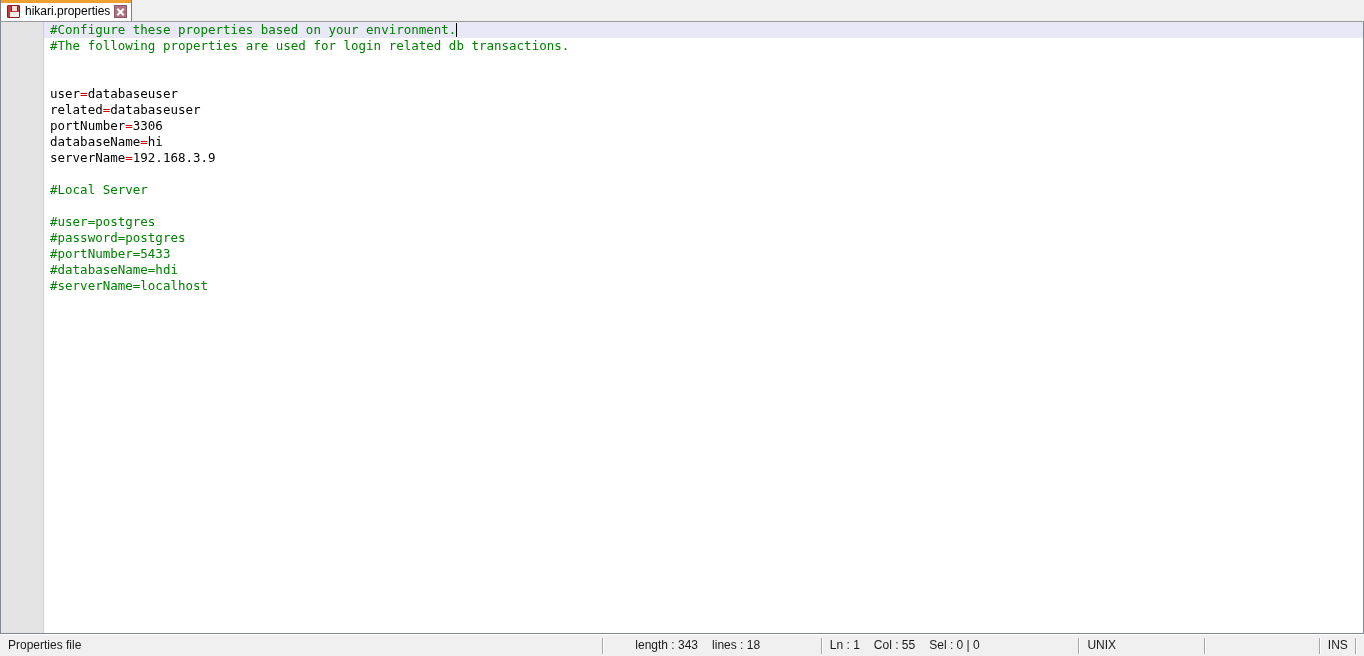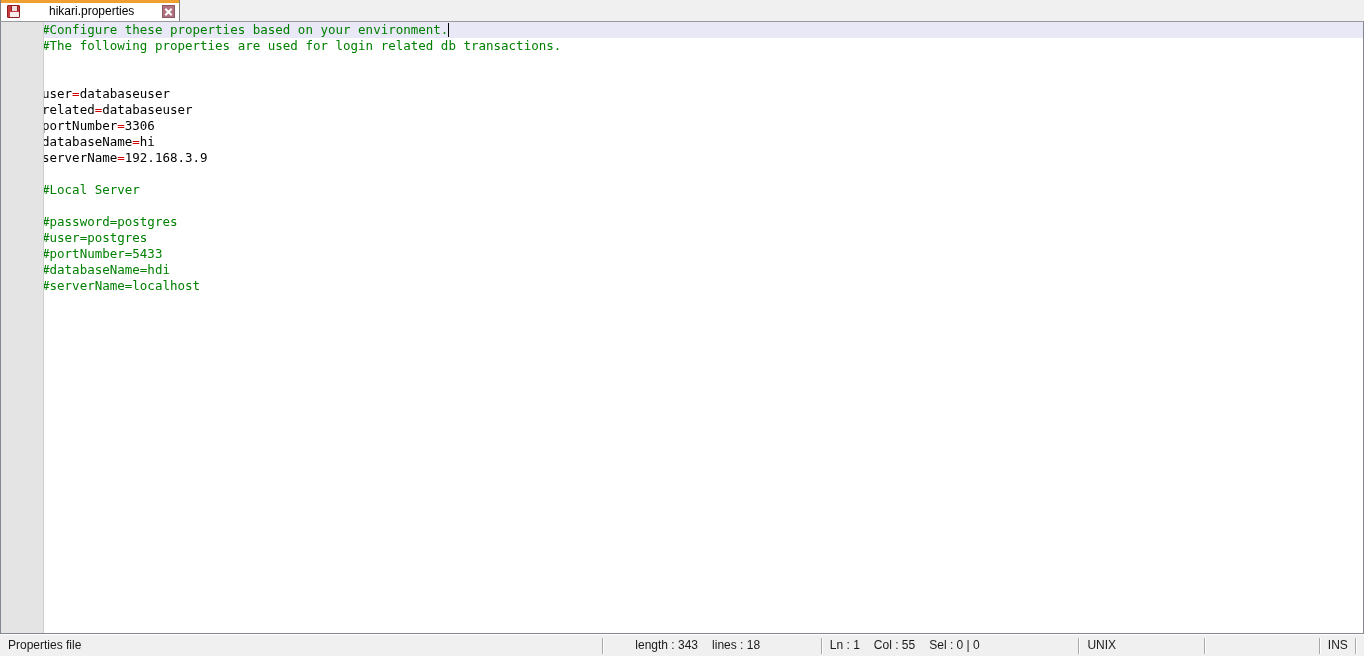--- a/index.html
+++ b/index.html
@@ -42,21 +42,21 @@
     display: flex;
     align-items: center;
     padding: 0 4px 0 4px;
     background: #ffffff;
     border-left: 1px solid #808080;
     border-right: 1px solid #808080;
     margin-left: 0px;
     cursor: default;
     user-select: none;
   }
-  .tab.active { background: #ffffff; gap: 24px; }
+  .tab.active { background: #ffffff; }
   .tab-topstrip {
     position: absolute;
     left: 0; right: 0; top: 0;
     height: 3px;
     background: #f0a030;
   }
   .tab-icon {
     width: 14px;
     height: 14px;
     margin: 2px 4px 0 2px;
@@ -168,21 +168,21 @@
     width: 36px;
     text-align: right;
     font-family: "DejaVu Sans Mono", "Liberation Mono", monospace;
     font-size: 11px;
     color: #808080;
     line-height: 16px;
     z-index: 4;
   }
   .ltext {
     position: absolute;
-    left: 41px;
+    left: 49px;
     font-family: "DejaVu Sans Mono", "Liberation Mono", monospace;
     font-size: 12.5px;
     line-height: 16px;
     letter-spacing: 0px;
     z-index: 3;
     white-space: pre;
   }
   .tok-comment { color: #008000; }
   .tok-key     { color: #000000; }
   .tok-eq      { color: #d00000; }
@@ -268,22 +268,22 @@
           <div class="line"><div class="lno">3</div><div class="ltext"></div></div>
           <div class="line"><div class="lno">5</div><div class="ltext"></div></div>
           <div class="line"><div class="lno">6</div><div class="ltext"><span class="tok-key">user</span><span class="tok-eq">=</span><span class="tok-val">databaseuser</span></div></div>
           <div class="line"><div class="lno">7</div><div class="ltext"><span class="tok-key">related</span><span class="tok-eq">=</span><span class="tok-val">databaseuser</span></div></div>
           <div class="line"><div class="lno">8</div><div class="ltext"><span class="tok-key">portNumber</span><span class="tok-eq">=</span><span class="tok-val">3306</span></div></div>
           <div class="line"><div class="lno">9</div><div class="ltext"><span class="tok-key">databaseName</span><span class="tok-eq">=</span><span class="tok-val">hi</span></div></div>
           <div class="line"><div class="lno">10</div><div class="ltext"><span class="tok-key">serverName</span><span class="tok-eq">=</span><span class="tok-val">192.168.3.9</span></div></div>
           <div class="line"><div class="lno">11</div><div class="ltext"></div></div>
           <div class="line"><div class="lno">12</div><div class="ltext"><span class="tok-comment">#Local Server</span></div></div>
           <div class="line"><div class="lno">13</div><div class="ltext"></div></div>
+          <div class="line"><div class="lno">14</div><div class="ltext"><span class="tok-comment">#user=postgres</span></div></div>
           <div class="line"><div class="lno">15</div><div class="ltext"><span class="tok-comment">#password=postgres</span></div></div>
-          <div class="line"><div class="lno">14</div><div class="ltext"><span class="tok-comment">#user=postgres</span></div></div>
           <div class="line"><div class="lno">16</div><div class="ltext"><span class="tok-comment">#portNumber=5433</span></div></div>
           <div class="line"><div class="lno">17</div><div class="ltext"><span class="tok-comment">#databaseName=hdi</span></div></div>
           <div class="line"><div class="lno">18</div><div class="ltext"><span class="tok-comment">#serverName=localhost</span></div></div>
         </div>
     </div>
     <div class="vscroll"></div>
   </div>
 
   <div class="statusbar">
     <div class="sb-cell sb-doctype">Properties file</div>

